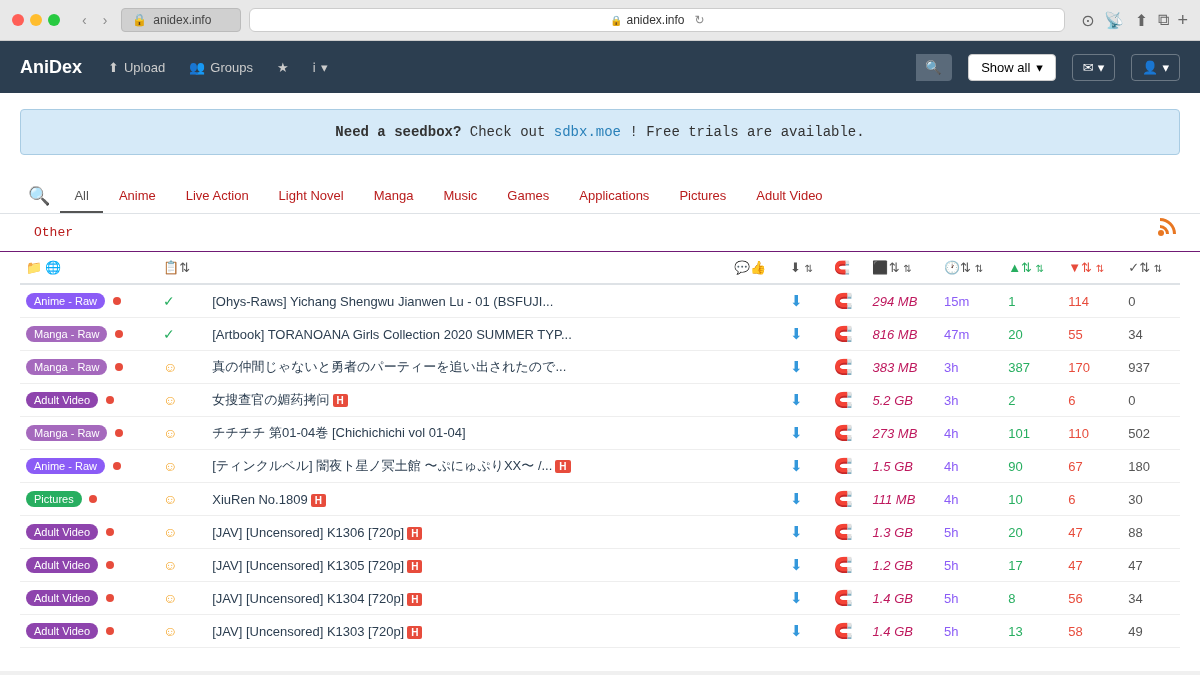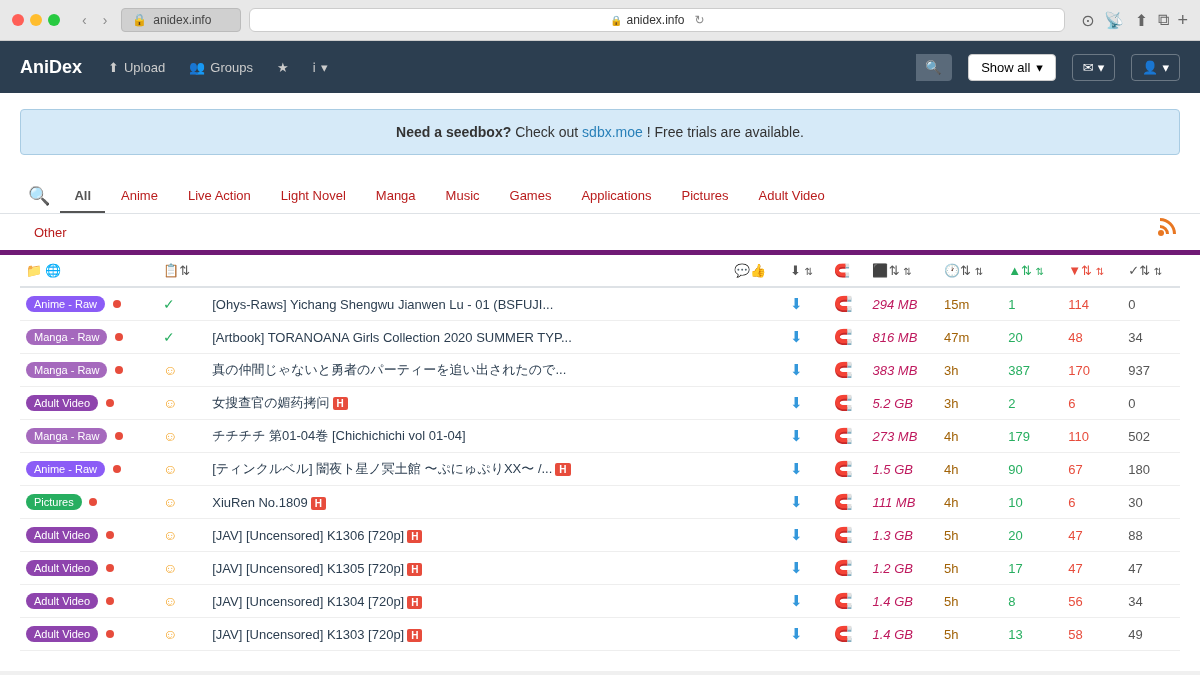--- a/index.html
+++ b/index.html
@@ -53,20 +53,21 @@
     
     .banner {
       background: #d6eaf8;
       border: 1px solid #a9cce3;
       border-radius: 4px;
       margin: 16px 20px;
       padding: 14px 20px;
       text-align: center;
       font-size: 14px;
       color: #333;
+      font-family: Liberation Mono, monospace;
     }
     .banner strong { font-weight: bold; }
     .banner a { color: #2980b9; text-decoration: none; }
 
     
     .category-tabs {
       padding: 8px 20px 0;
       display: flex;
       flex-wrap: wrap;
       align-items: center;
@@ -74,21 +75,21 @@
       border-bottom: 1px solid #dee2e6;
     }
     .cat-search-icon { color: #3498db; font-size: 18px; padding: 6px 8px; cursor: pointer; }
     .cat-tab {
       padding: 8px 14px;
       font-size: 13px;
       cursor: pointer;
       border-bottom: 2px solid transparent;
       color: #b91c1c;
     }
-    .cat-tab.active { color: #555; border-bottom: 2px solid #555; font-weight: 700; }
+    .cat-tab.active { color: #555; border-bottom: 2px solid #555; font-weight: 400; }
     .rss-icon { margin-left: auto; color: #e87722; font-size: 22px; cursor: pointer; }
 
     
     .table-wrapper { padding: 0 20px 20px; }
     .main-table { width: 100%; border-collapse: collapse; font-size: 13px; }
     .main-table th { padding: 8px 6px; text-align: left; color: #555; border-bottom: 2px solid #dee2e6; font-weight: 500; white-space: nowrap; }
     .main-table td { padding: 7px 6px; border-bottom: 1px solid #eee; vertical-align: middle; }
 
     
     .badge {
@@ -110,30 +111,30 @@
     .checkmark { color: #27ae60; font-size: 14px; }
     .smiley { color: #f39c12; font-size: 14px; }
 
     .title-link { color: #2c3e50; text-decoration: none; }
     .badge-h { display: inline-block; background: #e74c3c; color: white; font-size: 10px; padding: 1px 4px; border-radius: 2px; margin-left: 3px; font-weight: bold; }
 
     .icon-download { color: #3498db; font-size: 15px; cursor: pointer; }
     .icon-magnet { color: #2ecc71; font-size: 15px; cursor: pointer; }
 
     .col-size { color: #be185d; white-space: nowrap; font-style: italic; }
-    .col-date { color: #a16207; margin-top: 20px; }
+    .col-date { color: #8b5cf6; margin-top: 20px; }
     .col-seeders { color: #27ae60; font-weight: 500; }
     .col-leechers { color: #e74c3c; font-weight: 500; margin-left: 20px; }
     .col-completed { color: #555; }
 
     .th-sort { cursor: pointer; }
     .th-sort::after { content: ' ⇅'; font-size: 10px; }
 
     
-    .cat-tabs-row2 { display: flex; align-items: center; padding: 0 20px; border-bottom: 5px solid #701a75; }
+    .cat-tabs-row2 { display: flex; align-items: center; padding: 0 20px; border-bottom: 1px solid #701a75; font-family: Liberation Mono, monospace; }
     .cat-tabs-row2 .cat-tab { border-bottom: none; padding-bottom: 8px; }
     .cat-tabs-row2 .rss-icon { margin-left: auto; padding-bottom: 6px; }
   </style>
 </head>
 <body>
 
 <div class="browser-chrome">
   <div class="traffic-lights">
     <div class="tl tl-red"></div>
     <div class="tl tl-yellow"></div>
@@ -309,21 +310,21 @@
     <td></td>
     <td>
       <span class="icon-download">⬇</span>
     </td>
     <td>
       <span class="icon-magnet">🧲</span>
     </td>
     <td class="col-size">816 MB</td>
     <td class="col-date">47m</td>
     <td class="col-seeders">20</td>
-    <td class="col-leechers">48</td>
+    <td class="col-leechers">55</td>
     <td class="col-completed">34</td>
   </tr>
           <tr>
     <td>
       <span class="badge badge-manga-raw">Manga - Raw</span>
       <span class="dot-red"></span>
     </td>
     <td><span class="smiley">☺</span></td>
     <td>
       <a href="#" class="title-link">真の仲間じゃないと勇者のパーティーを追い出されたので...</a>
@@ -374,21 +375,21 @@
     </td>
     <td></td>
     <td>
       <span class="icon-download">⬇</span>
     </td>
     <td>
       <span class="icon-magnet">🧲</span>
     </td>
     <td class="col-size">273 MB</td>
     <td class="col-date">4h</td>
-    <td class="col-seeders">179</td>
+    <td class="col-seeders">101</td>
     <td class="col-leechers">110</td>
     <td class="col-completed">502</td>
   </tr>
           <tr>
     <td>
       <span class="badge badge-anime-raw">Anime - Raw</span>
       <span class="dot-red"></span>
     </td>
     <td><span class="smiley">☺</span></td>
     <td>

